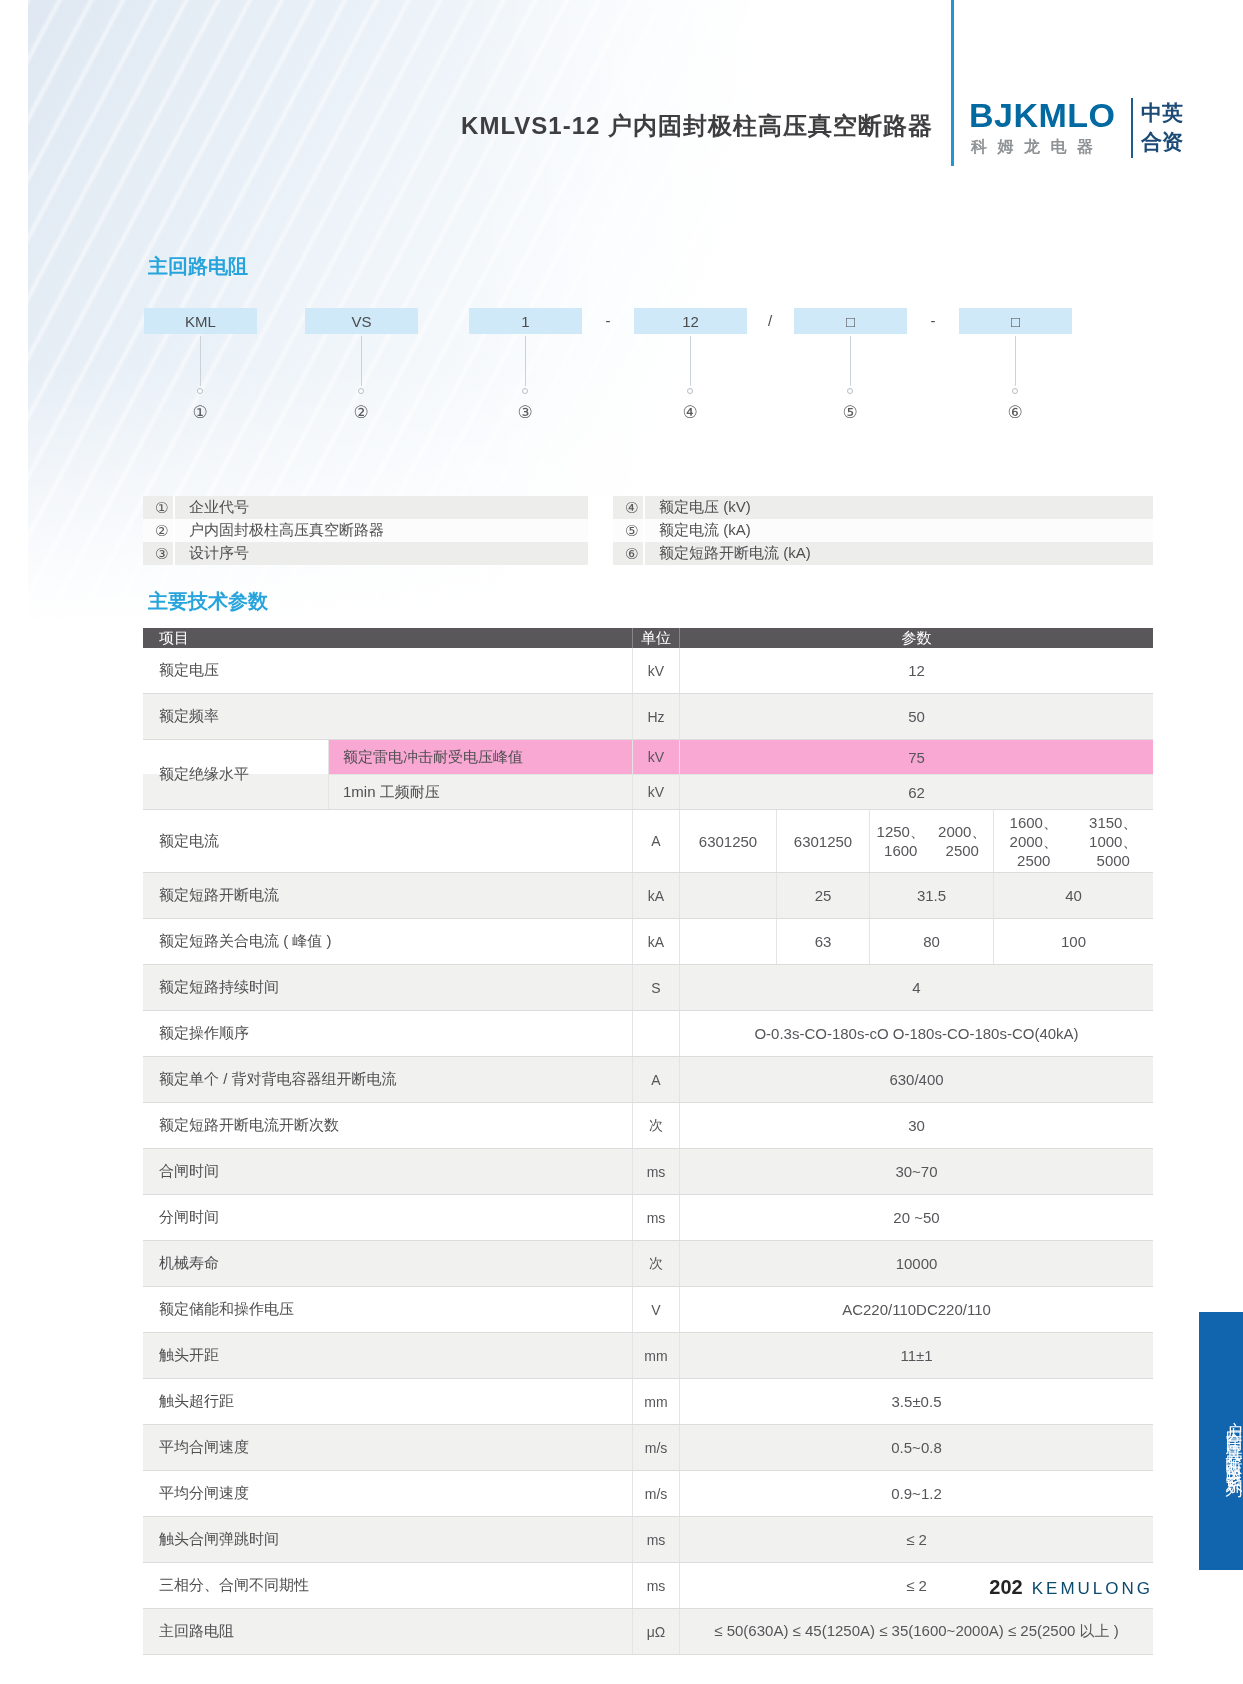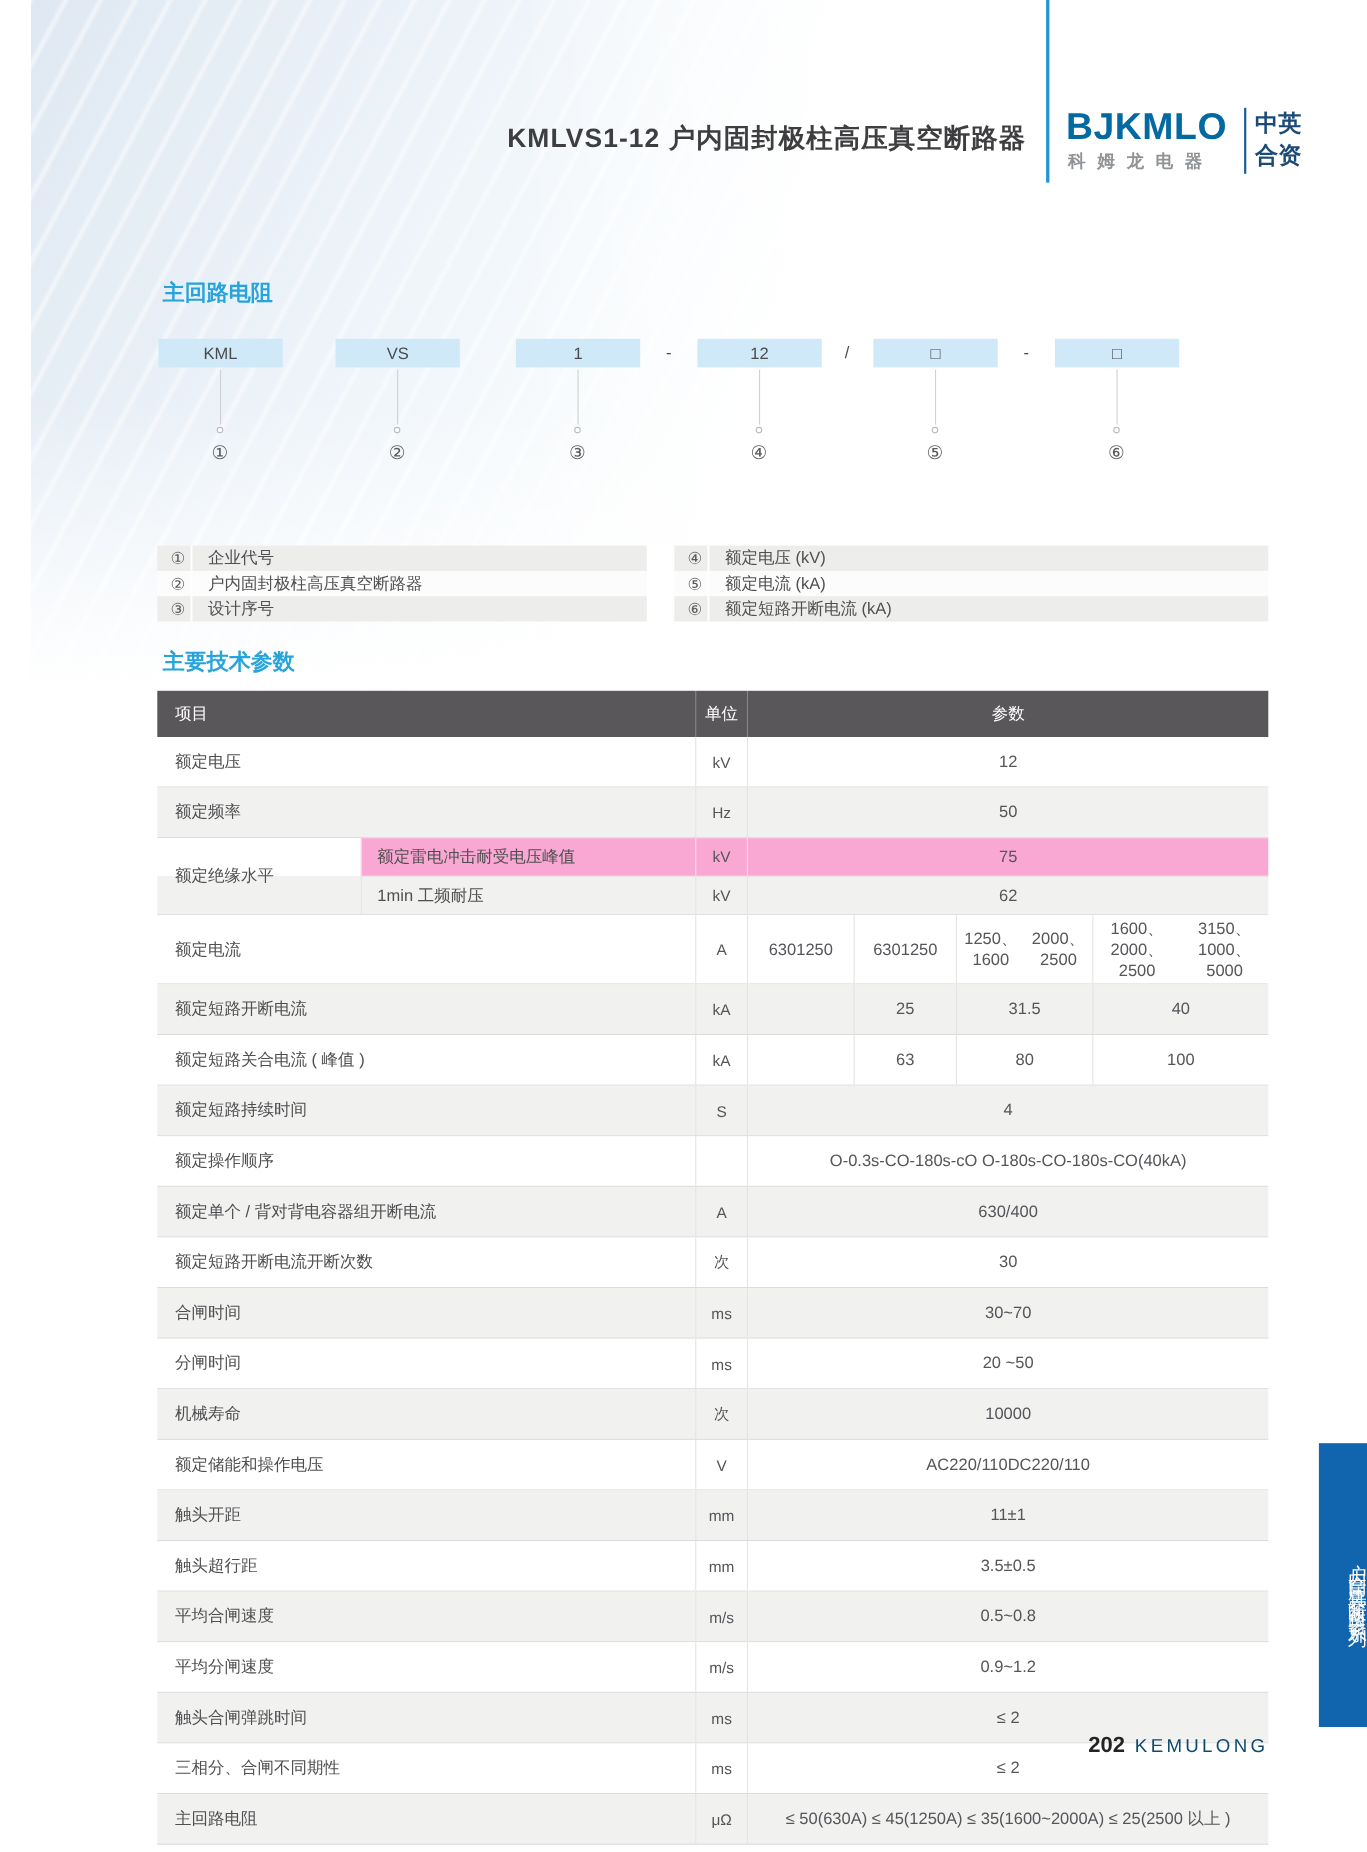--- a/index.html
+++ b/index.html
@@ -44,21 +44,21 @@
   .legend-left { left:115px; width:445px; }
   .legend-right { left:585px; width:540px; }
   .lrow { display:flex; align-items:center; height:23px; font-size:15px; color:#4f4f51; background:#fcfcfc; }
   .lrow.shade { background:#ededec; }
   .lnum { width:32px; padding-left:12px; color:#5a5a5c; flex:none;
     border-right:2px solid rgba(255,255,255,0.9); margin-right:14px; height:100%;
     display:flex; align-items:center; }
 
   
   .ptable { position:absolute; left:115px; top:628px; width:1010px; }
-  .thead { display:flex; height:42px; background:#595759; color:#fff; font-size:15px; }
+  .thead { display:flex; height:20px; background:#595759; color:#fff; font-size:15px; }
   .th-cell { display:flex; align-items:center; }
   .th-item { width:489px; padding-left:16px; }
   .th-unit { width:48px; justify-content:center;
     border-left:1px solid rgba(255,255,255,0.28); border-right:1px solid rgba(255,255,255,0.28); }
   .th-param { flex:1; justify-content:center; }
 
   .prow { display:flex; height:46px; background:#fff; border-bottom:1px solid #dcdcdc; }
   .prow.shade { background:#f1f1f0; }
   .prow.tall { height:63px; }
   .prow.group { height:70px; }

